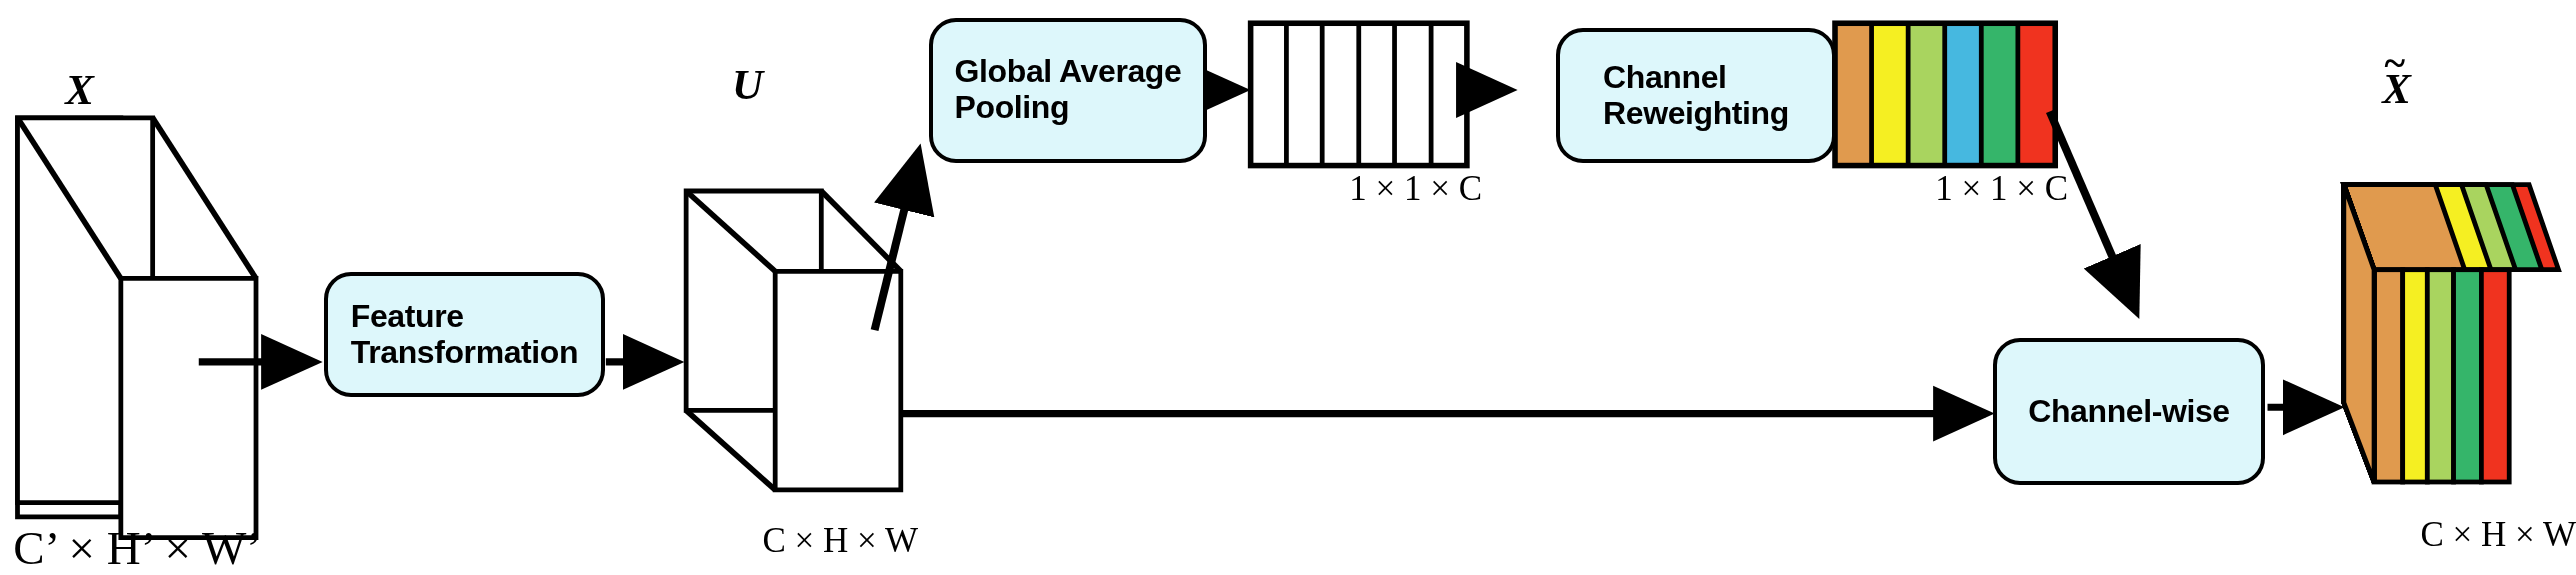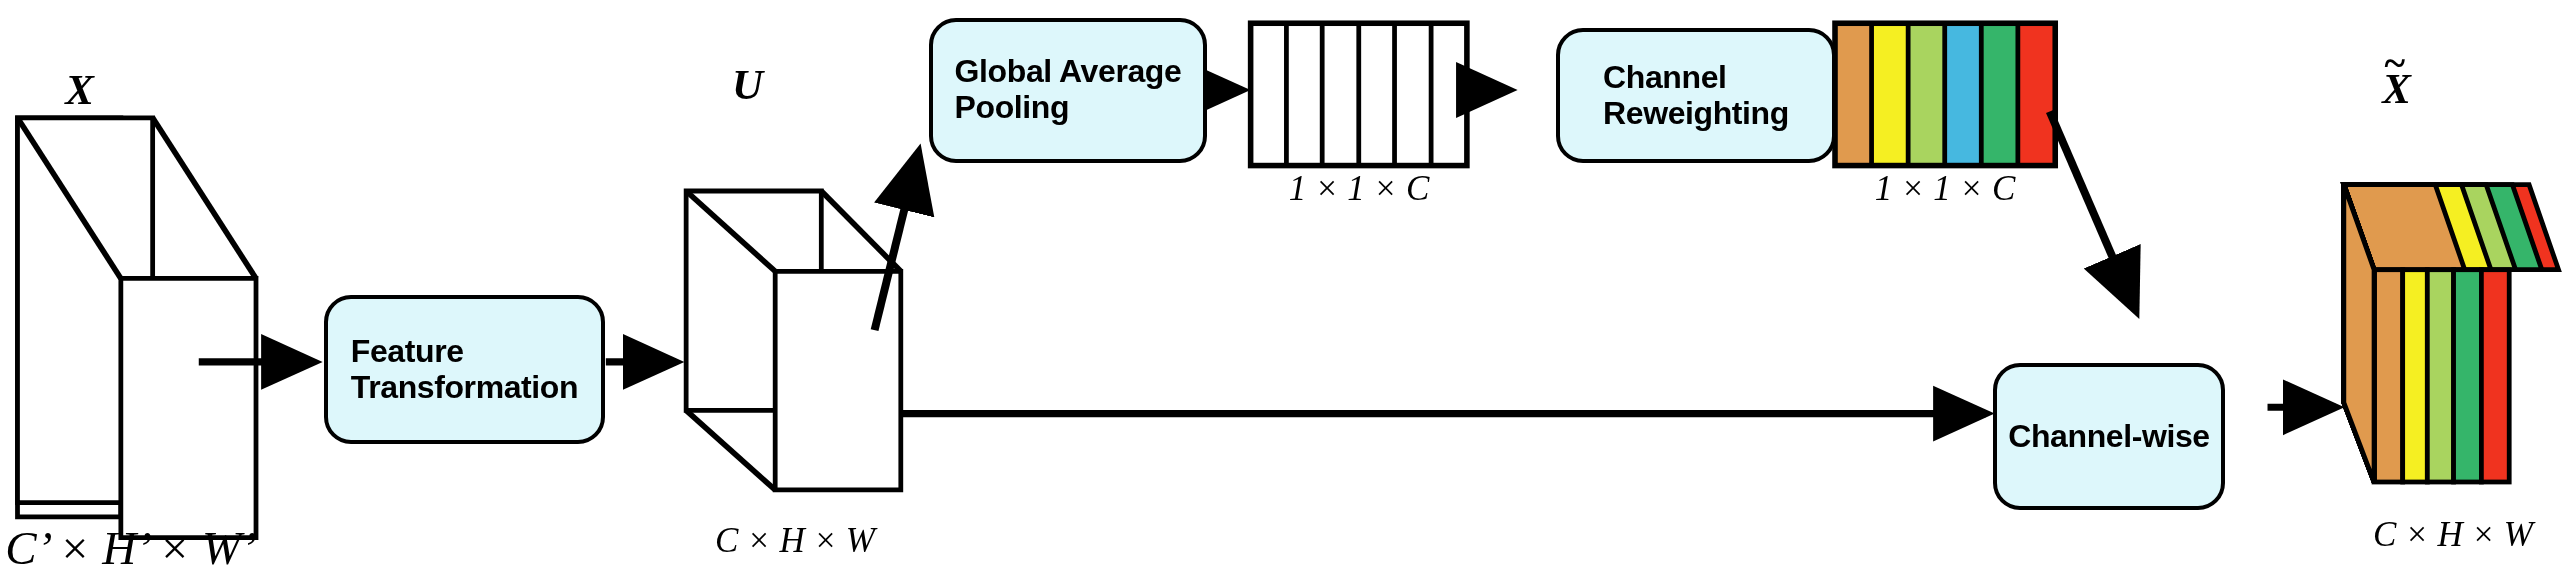--- a/index.html
+++ b/index.html
@@ -41,24 +41,23 @@
     font-family: "Liberation Serif", serif;
     font-style: italic;
     font-weight: bold;
     color: #000000;
     white-space: nowrap;
     text-align: center;
   }
   .dim-label {
     position: absolute;
     font-family: "Liberation Serif", serif;
-    font-style: italic;
     color: #000000;
     white-space: nowrap;
-    text-align: center;
+    text-align: right;
   }
   .tilde-wrap {
     position: relative;
     display: inline-block;
   }
   .tilde-mark {
     position: absolute;
     left: 50%;
     top: -0.50em;
     transform: translateX(-58%);
@@ -179,42 +178,42 @@
       <line x1="2578" y1="140" x2="2686" y2="390" stroke="#000000" stroke-width="10" marker-end="url(#ah)"></line>
     </g>
     <g>
       <line x1="1133" y1="520" x2="2498" y2="520" stroke="#000000" stroke-width="9" marker-end="url(#ah)"></line>
     </g>
     <g>
       <line x1="2852" y1="512" x2="2938" y2="512" stroke="#000000" stroke-width="9" marker-end="url(#ah)"></line>
     </g>
   </svg>
 
-  <div class="proc-box" style="left:324px; top:295px; width:281px; height:149px; font-size:32px;">
+  <div class="proc-box" style="left:324px; top:272px; width:281px; height:125px; font-size:32px;">
     <span>
       <span>Feature</span><br>
       <span>Transformation</span>
     </span>
   </div>
 
   <div class="proc-box" style="left:929px; top:17.5px; width:278px; height:145px; font-size:32px;">
     <span>
       <span>Global Average</span><br>
       <span>Pooling</span>
     </span>
   </div>
 
   <div class="proc-box" style="left:1515px; top:28px; width:280px; height:135px; font-size:32px;margin-left:41px;">
     <span>
       <span>Channel</span><br>
       <span>Reweighting</span>
     </span>
   </div>
 
-  <div class="proc-box" style="left:1993px; top:338px; width:232px; height:147px; font-size:32px;margin-top:25px;">
+  <div class="proc-box" style="left:1993px; top:338px; width:272px; height:147px; font-size:32px;">
     <span>
       <span>Channel-wise</span><br>
     </span>
   </div>
 
   <div class="tensor-label" style="left:32px; top:65px; width:95px; font-size:43px;">X</div>
 
   <div class="tensor-label" style="left:700px; top:60px; width:95px; font-size:43px;">U</div>
 
   <div class="tensor-label" style="left:2345px; top:64px; width:103px; font-size:43px;">

